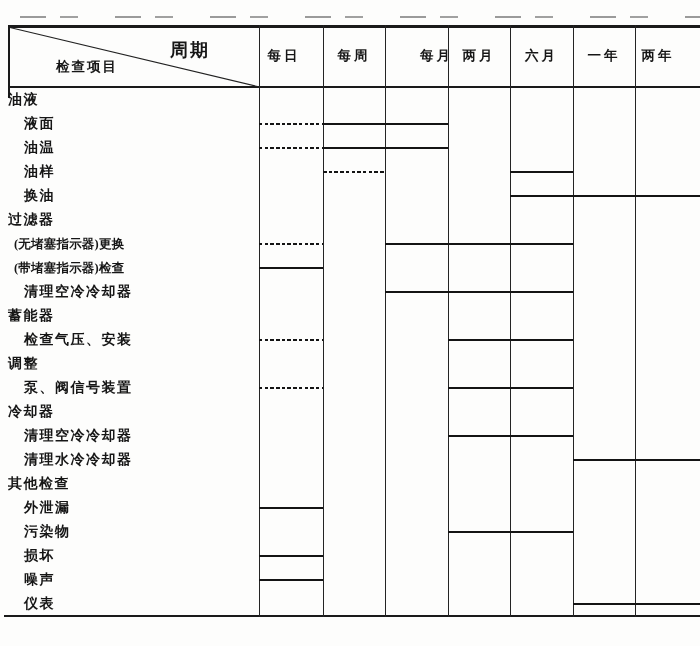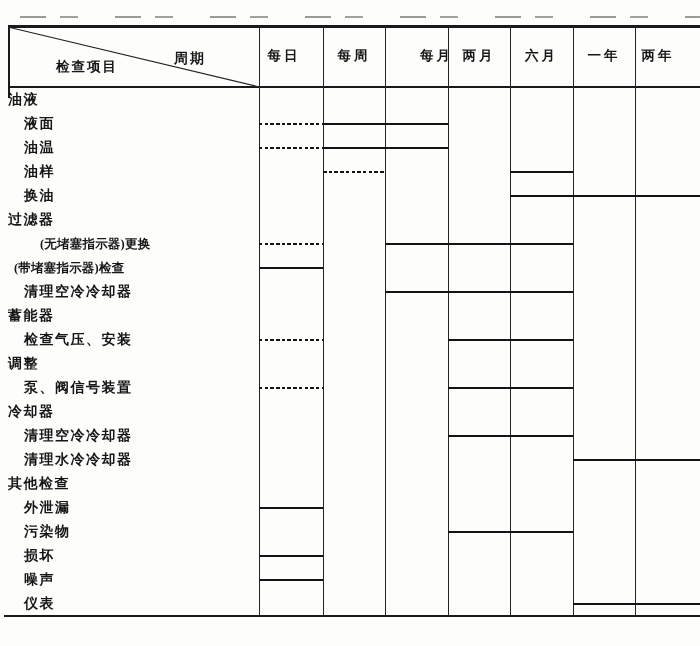--- a/index.html
+++ b/index.html
@@ -33,23 +33,23 @@
     transform: rotate(13.4deg);
     transform-origin: 0 0;
   }
   .vline {
     position: absolute;
     top: 25px; height: 592px; width: 1.4px;
     background: #242424;
   }
   .corner-period {
     position: absolute;
-    top: 50px; left: 150px; width: 80px;
+    top: 38px; left: 150px; width: 80px;
     text-align: center;
-    font-size: 14px; font-weight: bold; letter-spacing: 2px;
+    font-size: 18px; font-weight: bold; letter-spacing: 2px;
   }
   .corner-item {
     position: absolute;
     top: 58px; left: 56px; width: 100px;
     font-size: 13.5px; font-weight: bold; letter-spacing: 2px;
   }
   .colhead {
     position: absolute;
     top: 48px; height: 16px; line-height: 16px;
     text-align: center;
@@ -110,21 +110,21 @@
       <div class="colhead" style="left: 573px; width: 62px;">一年</div>
       <div class="colhead" style="left: 635px; width: 46px;">两年</div>
     </div>
   <div id="rowlabels">
       <div class="row-label ind0" style="top: 100px;">油液</div>
       <div class="row-label ind1" style="top: 124px;">液面</div>
       <div class="row-label ind1" style="top: 148px;">油温</div>
       <div class="row-label ind1" style="top: 172px;">油样</div>
       <div class="row-label ind1" style="top: 196px;">换油</div>
       <div class="row-label ind0" style="top: 220px;">过滤器</div>
-      <div class="row-label ind2" style="top: 244px; margin-left: 26px;">(无堵塞指示器)更换</div>
+      <div class="row-label ind2" style="top: 244px;">(无堵塞指示器)更换</div>
       <div class="row-label ind2" style="top: 268px;">(带堵塞指示器)检查</div>
       <div class="row-label ind1" style="top: 292px;">清理空冷冷却器</div>
       <div class="row-label ind0" style="top: 316px;">蓄能器</div>
       <div class="row-label ind1" style="top: 340px;">检查气压、安装</div>
       <div class="row-label ind0" style="top: 364px;">调整</div>
       <div class="row-label ind1" style="top: 388px;">泵、阀信号装置</div>
       <div class="row-label ind0" style="top: 412px;">冷却器</div>
       <div class="row-label ind1" style="top: 436px;">清理空冷冷却器</div>
       <div class="row-label ind1" style="top: 460px;">清理水冷冷却器</div>
       <div class="row-label ind0" style="top: 484px;">其他检查</div>

